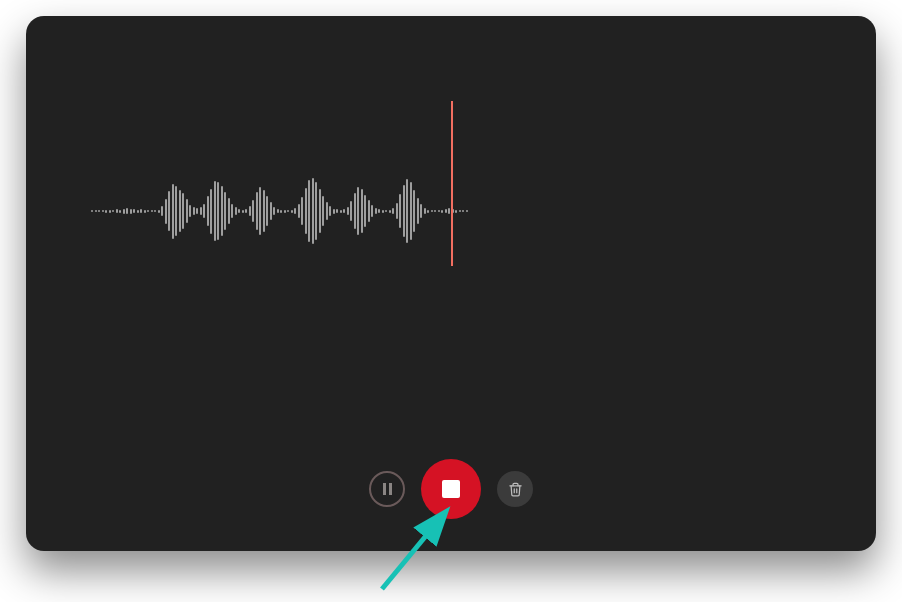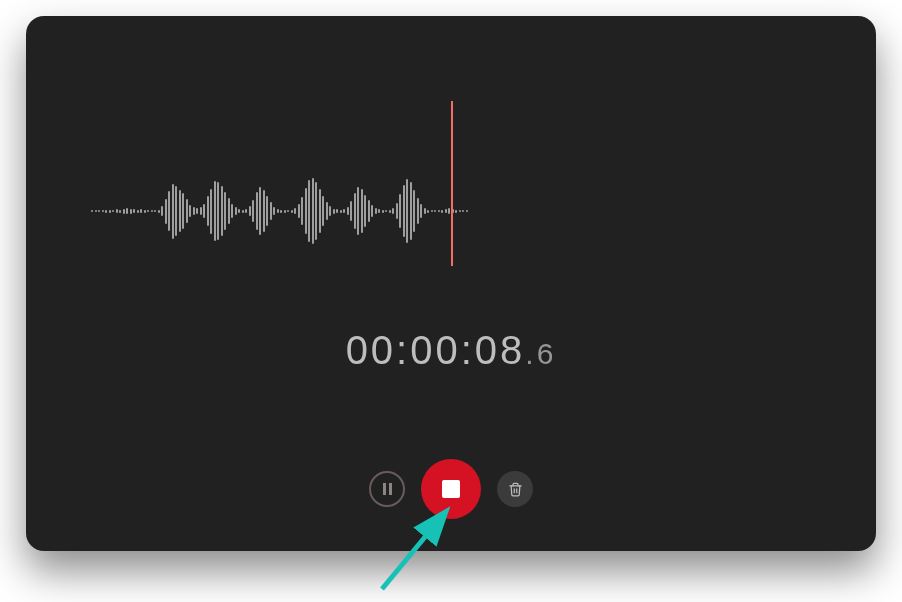--- a/index.html
+++ b/index.html
@@ -236,23 +236,20 @@
         <div class="bar" style="height: 6px;"></div>
         <div class="bar" style="height: 4px;"></div>
         <div class="bar" style="height: 3px;"></div>
         <div class="bar" style="height: 2px;"></div>
         <div class="bar" style="height: 2px;"></div>
         <div class="bar" style="height: 2px;"></div>
       </div>
     <div class="playhead"></div>
   </div>
 
-  <div class="timer">
-    <span>00:00:08</span><span class="tenths">.6</span>
-  </div>
 
   <div class="controls">
     <div class="btn-small btn-pause-outline">
       <span class="icon-pause">
           <span></span>
           <span></span>
         </span>
     </div>
     <div class="btn-stop">
       <span class="icon-stop"></span>

